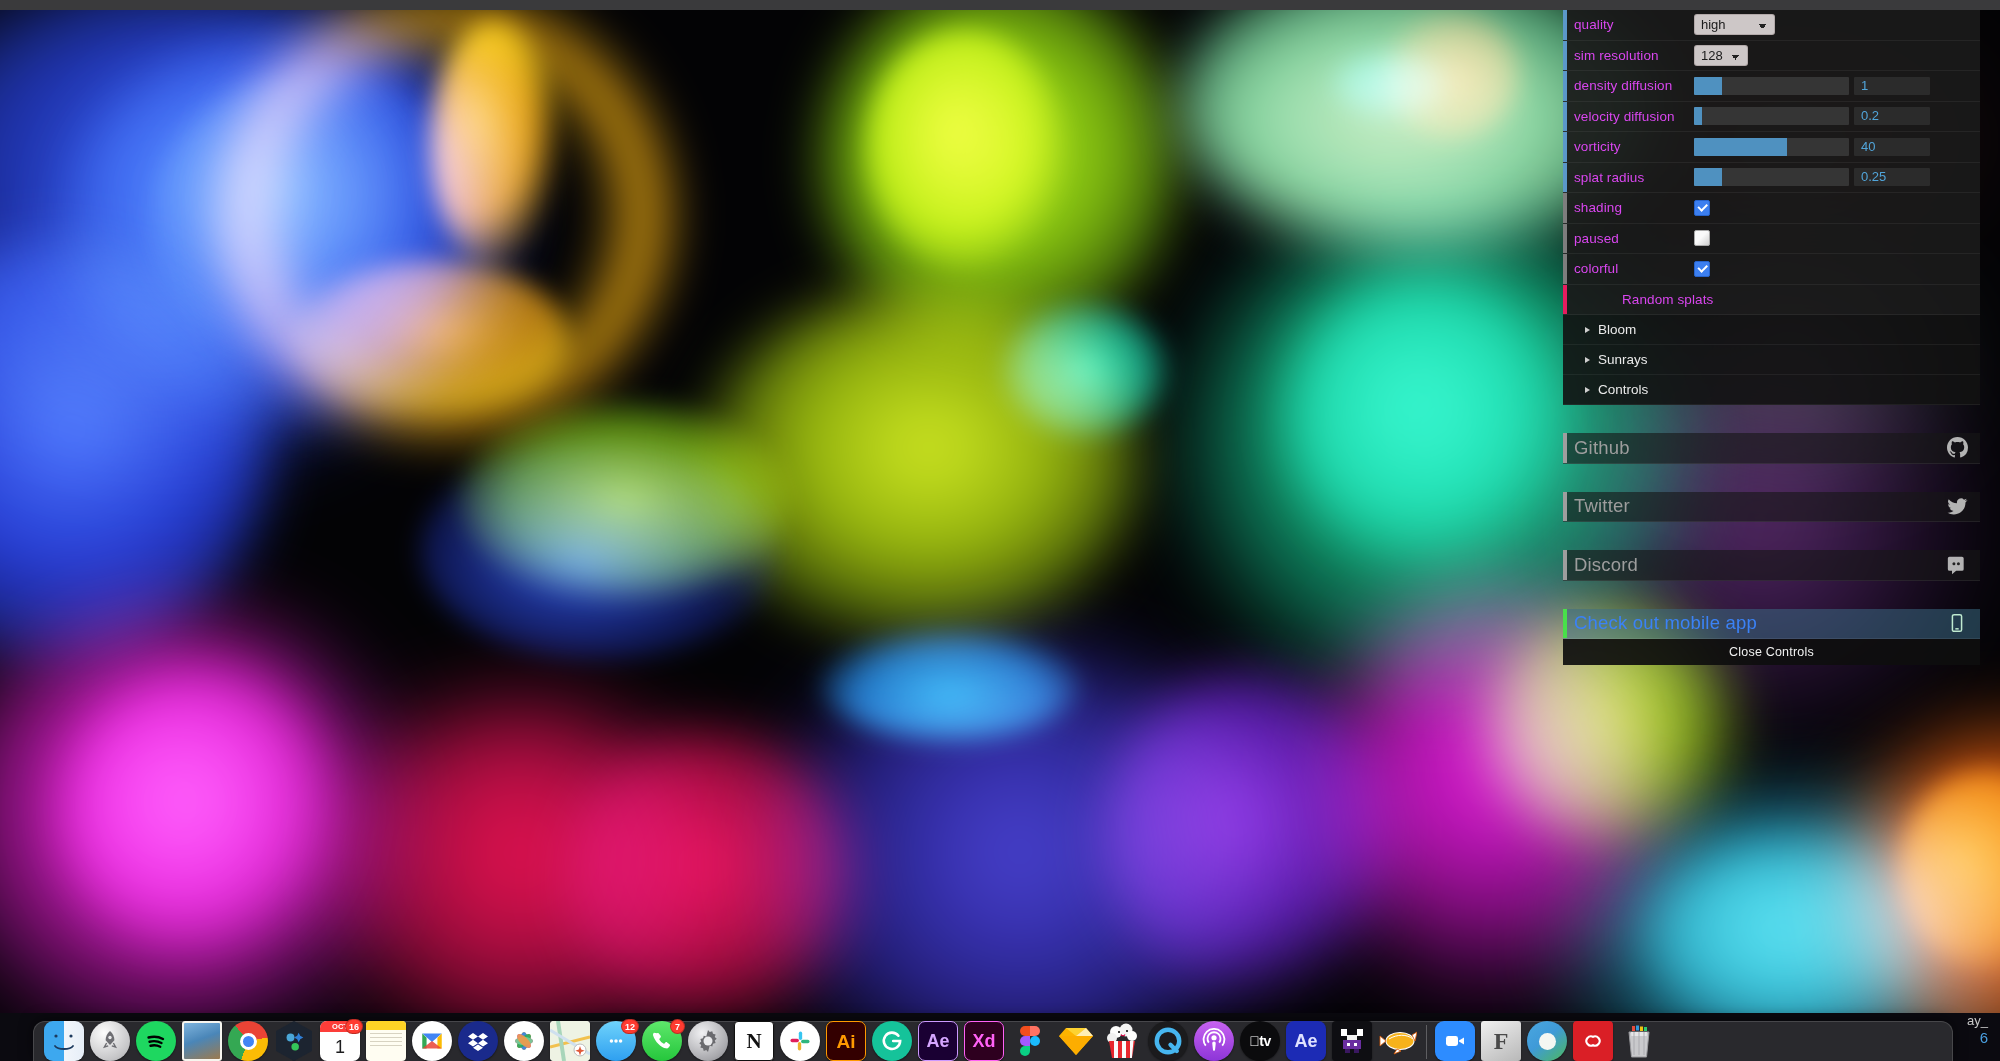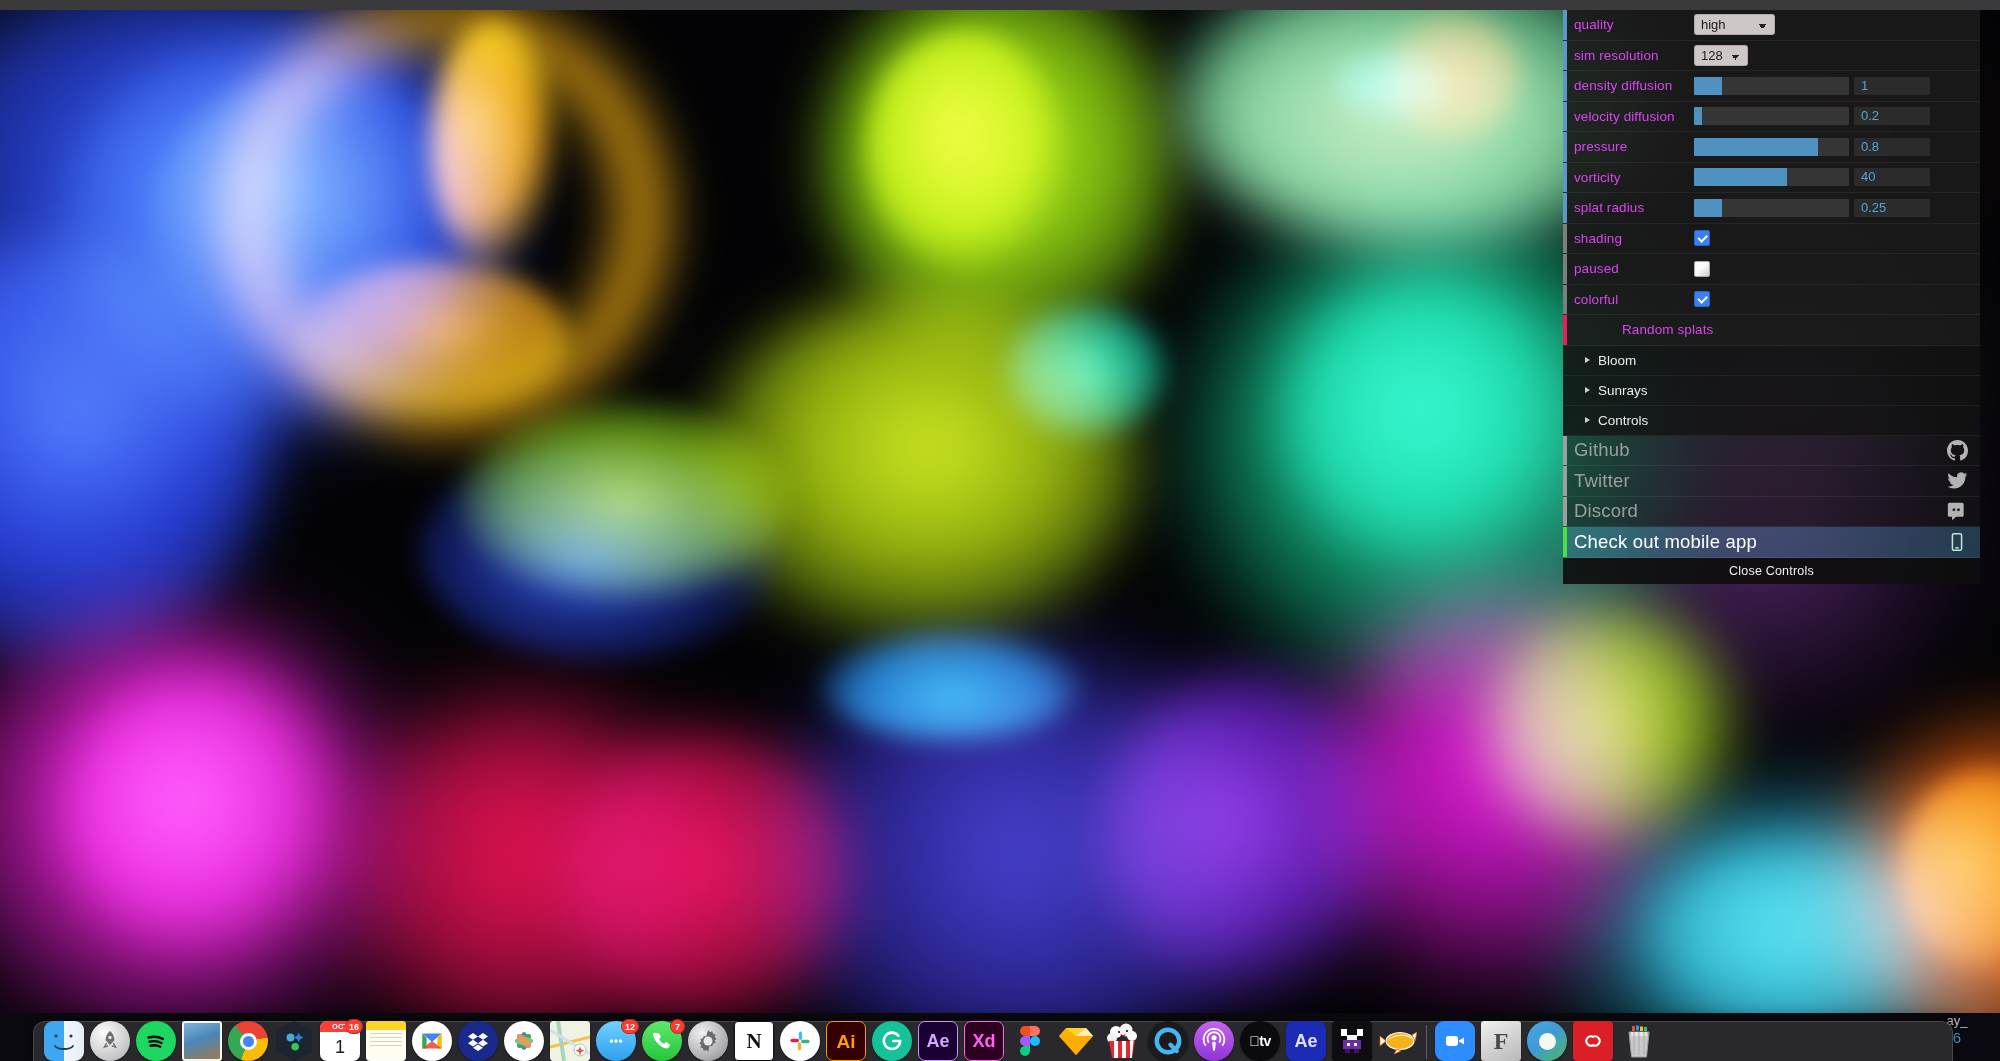--- a/index.html
+++ b/index.html
@@ -138,39 +138,40 @@
     margin-right:8px;flex:0 0 auto;
   }
   .folder-title{color:#eaeaea;font-size:13.5px;}
 
   .gui-link{
     position:relative;display:flex;align-items:center;justify-content:space-between;
     height:30.5px;padding:0 12px 0 11px;box-sizing:border-box;
     background:rgba(22,22,22,.62);
     border-bottom:1px solid rgba(255,255,255,.07);
     cursor:pointer;
+    margin-top:28px;
   }
   .gui-link .stripe{position:absolute;left:0;top:0;bottom:0;width:3.5px;background:#9e9e9e;}
   .gui-link .ltext{font-size:18.5px;color:#9d9d9d;letter-spacing:.2px;}
   .gui-link .licon{width:22px;height:22px;color:#b3b3b3;display:flex;align-items:center;justify-content:center;}
   .gui-link.mobile{background:rgba(60,110,135,.52);}
   .gui-link.mobile .stripe{background:#49e04a;}
-  .gui-link.mobile .ltext{color:#ffffff;}
+  .gui-link.mobile .ltext{color:#3b82f6;}
   .gui-link.mobile .licon{color:#bfead0;}
 
   #close-controls{
     height:26px;display:flex;align-items:center;justify-content:center;
     background:rgba(14,14,14,.92);color:#f0f0f0;font-size:12.5px;
     cursor:pointer;letter-spacing:.2px;
   }
 
   
   #corner-widget{
     position:absolute;right:0;top:1013px;width:66px;height:48px;z-index:25;
-    color:#c8c8c8;font-size:13px;text-align:center;padding-right:20px;
+    color:#c8c8c8;font-size:13px;text-align:right;padding-right:12px;
     box-sizing:border-box;line-height:1.25;
   }
   #corner-widget .num{color:#4a9fe0;font-size:15px;}
 </style>
 </head>
 <body>
 
 <div id="top-strip"></div>
 
 <div id="fluid-canvas">
@@ -250,28 +251,20 @@
 
   <div class="gui-row">
     <span class="stripe"></span>
     <span class="gui-label">velocity diffusion</span>
     <div class="slider-track">
       <div class="slider-fill" style="width: 5%;"></div>
     </div>
     <div class="slider-value">0.2</div>
   </div>
 
-  <div class="gui-row">
-    <span class="stripe"></span>
-    <span class="gui-label">pressure</span>
-    <div class="slider-track">
-      <div class="slider-fill" style="width: 80%;"></div>
-    </div>
-    <div class="slider-value">0.8</div>
-  </div>
 
   <div class="gui-row">
     <span class="stripe"></span>
     <span class="gui-label">vorticity</span>
     <div class="slider-track">
       <div class="slider-fill" style="width: 60%;"></div>
     </div>
     <div class="slider-value">40</div>
   </div>
 

